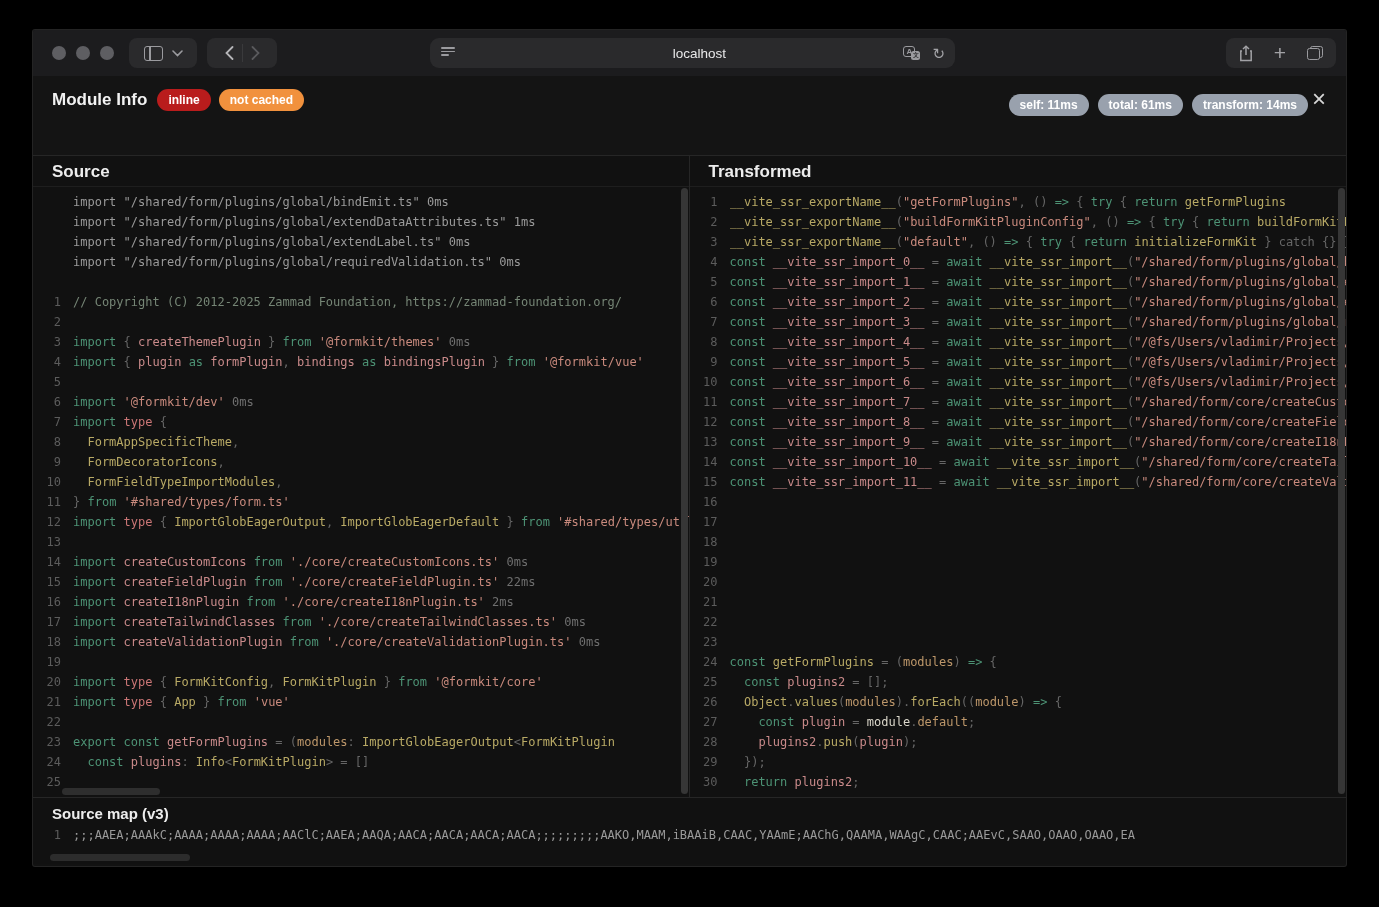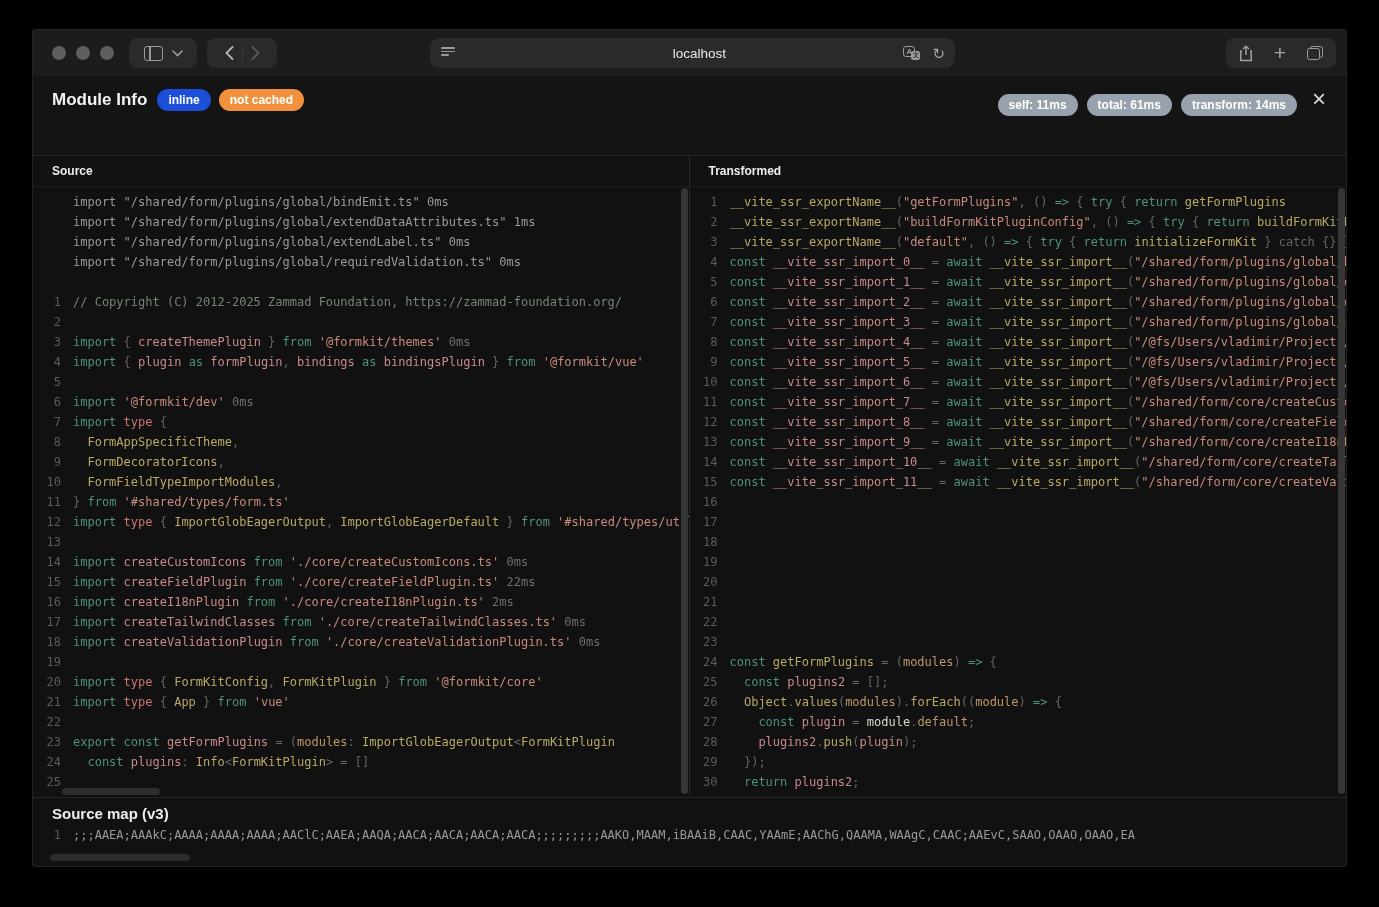--- a/index.html
+++ b/index.html
@@ -53,31 +53,31 @@
                     border:1.5px solid #9b9b9f; border-radius:2.5px; background:#2a2a2c; }
 
   
   .mod-header { height:79px; position:relative; background:#141414; }
   .title-row { position:absolute; left:19px; top:13px; display:flex; align-items:center; gap:10px; }
   .mod-title { color:#f2f2f2; font-size:17px; font-weight:700; }
   .badge { display:inline-block; color:#fff; font-size:12px; font-weight:600;
            padding:4px 11px; border-radius:12px; }
   .mod-path { position:absolute; left:19px; top:44px; color:#8a8a8a; font-size:14px;
               font-family:"DejaVu Sans Mono","Liberation Mono",monospace; }
-  .metrics { position:absolute; right:49px; top:18px; display:flex; gap:9px; }
+  .metrics { position:absolute; right:38px; top:18px; display:flex; gap:9px; }
   .metric { background:var(--metric-bg,#99a1ad); color:#fff; font-size:12px; font-weight:700;
             padding:4px 11px; border-radius:12px; }
   .close-x { position:absolute; right:13px; top:10px; width:28px; height:28px; color:#d6d6d6;
              font-size:24px; line-height:26px; text-align:center; cursor:pointer; }
 
   
   .panels { height:643px; display:flex; border-top:1px solid #262626; border-bottom:1px solid #262626; background:#111; }
   .panel { flex:1 1 50%; position:relative; overflow:hidden; }
   .panel.left { border-right:1px solid #262626; }
-  .panel-title { height:31px; line-height:31px; padding-left:19px; font-size:12px;
+  .panel-title { height:31px; line-height:31px; padding-left:19px; font-size:17px;
                  font-weight:700; color:#ededed; border-bottom:1px solid #1e1e1e; }
   .code { font-family:"DejaVu Sans Mono","Liberation Mono",monospace; font-size:12px; padding-top:5px; }
   .cl { display:flex; height:20px; line-height:20px; }
   .ln { flex:0 0 40px; text-align:right; padding-right:12px; color:#5c5c5c; }
   .lc { white-space:pre; overflow:hidden; flex:1; }
 
   .vbar { position:absolute; top:32px; right:1px; bottom:3px; width:7px;
           background:#363636; border-radius:4px; }
   .hthumb { position:absolute; height:7px; border-radius:4px; background:#2e2e2e; }
   .hthumb.src { left:29px; bottom:2px; width:98px; }
@@ -148,21 +148,21 @@
       </svg>
       <span class="plus-glyph">+</span>
       <span class="ic-tabs"></span>
     </div>
   </div>
 
   <div class="mod-header">
     <div class="title-row">
       <span class="mod-title">Module Info</span>
       <span style="display:flex;gap:8px;">
-          <span class="badge" style="background: #1d4ed8;">inline</span>
+          <span class="badge" style="background: #b91c1c;">inline</span>
           <span class="badge" style="background: rgb(241, 145, 61);">not cached</span>
         </span>
     </div>
     <div class="metrics">
         <span class="metric">self: 11ms</span>
         <span class="metric">total: 61ms</span>
         <span class="metric">transform: 14ms</span>
       </div>
     <div class="close-x">×</div>
   </div>

